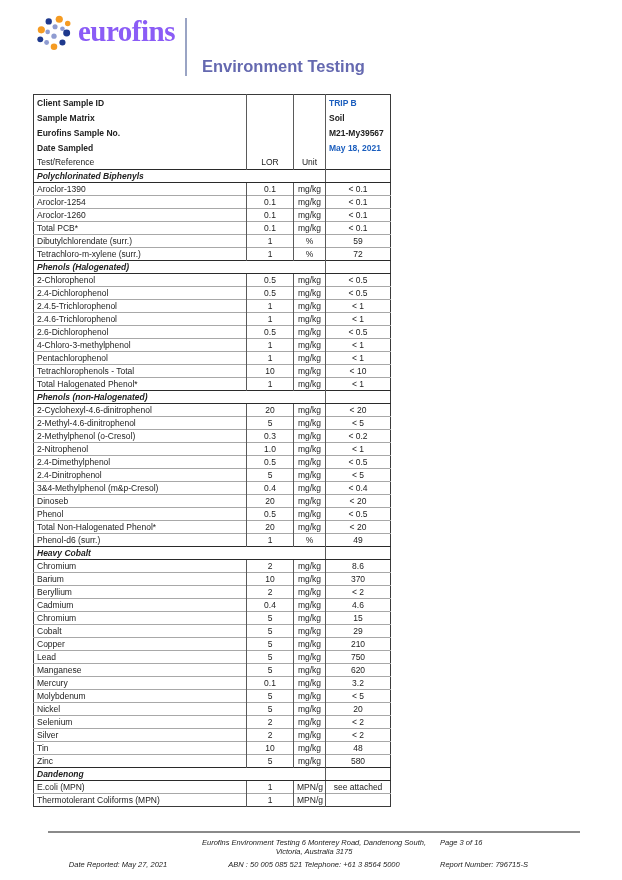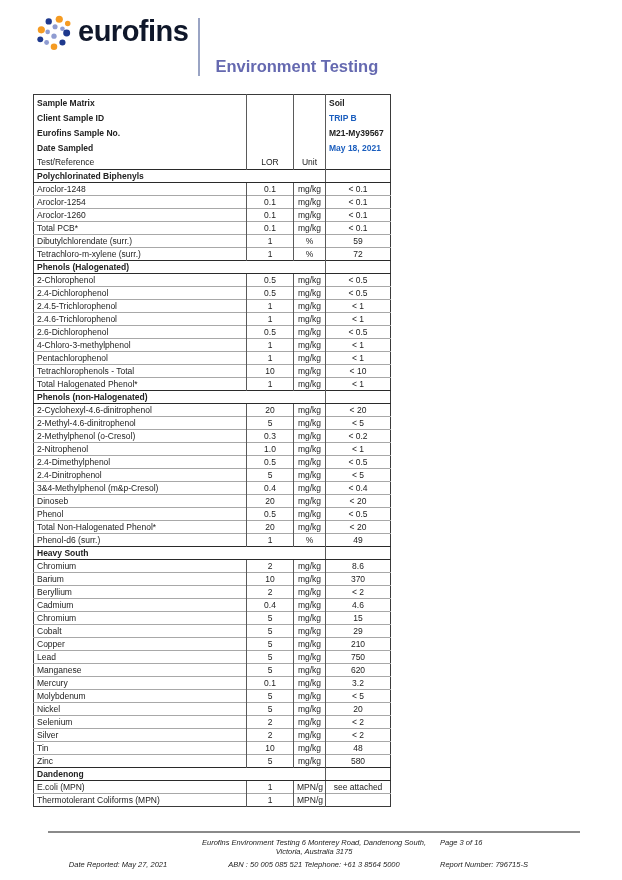--- a/index.html
+++ b/index.html
@@ -18,24 +18,25 @@
     top: 12px;
     left: 36px;
     display: flex;
     align-items: flex-start;
     height: 66px;
   }
   .logo-svg { width: 36px; height: 38px; margin-top: 2px; }
   .brand-name {
     font-size: 29px;
     font-weight: bold;
-    color: #0f172a;
+    color: #8b5cf6;
     letter-spacing: -0.5px;
     line-height: 38px;
     margin-left: 6px;
+    font-family: Liberation Serif, serif;
   }
   .brand-sep {
     width: 2px;
     height: 58px;
     background: #9aa4c4;
     margin-left: 10px;
     margin-top: 6px;
   }
   .brand-division {
     align-self: flex-end;
@@ -71,20 +72,21 @@
   .info-row .highlight { color: #1b5ebe; }
 
   .testref-row td { height: 14px; color: #333; }
   .testref-row .center { text-align: center; }
 
   .section-row td {
     height: 12px;
     font-weight: bold;
     border-top: 1.6px solid #2a2a2a;
     border-bottom: 1.6px solid #2a2a2a;
+    font-style: italic;
   }
   .data-row td { height: 12px; border-top: 1px solid #a8a8a8; }
   .data-row .center { text-align: center; }
   .name-cell { text-align: left; }
 
   
   .footer-rule {
     position: absolute;
     left: 48px;
     top: 831px;
@@ -139,30 +141,30 @@
 
   <table class="results">
     <colgroup>
       <col style="width:213px">
       <col style="width:47px">
       <col style="width:32px">
       <col style="width:65px">
     </colgroup>
     <tbody>
         <tr class="info-row">
+          <td class="info-label">Client Sample ID</td>
+          <td></td>
+          <td></td>
+          <td class="info-value highlight">TRIP B</td>
+        </tr>
+        <tr class="info-row">
           <td class="info-label">Sample Matrix</td>
           <td></td>
           <td></td>
           <td class="info-value">Soil</td>
-        </tr>
-        <tr class="info-row">
-          <td class="info-label">Client Sample ID</td>
-          <td></td>
-          <td></td>
-          <td class="info-value highlight">TRIP B</td>
         </tr>
         <tr class="info-row">
           <td class="info-label">Eurofins Sample No.</td>
           <td></td>
           <td></td>
           <td class="info-value">M21-My39567</td>
         </tr>
         <tr class="info-row">
           <td class="info-label">Date Sampled</td>
           <td></td>
@@ -173,21 +175,21 @@
           <td>Test/Reference</td>
           <td class="center">LOR</td>
           <td class="center">Unit</td>
           <td></td>
         </tr>
         <tr class="section-row">
           <td class="section-title" colspan="3">Polychlorinated Biphenyls</td>
           <td></td>
         </tr>
         <tr class="data-row">
-          <td class="name-cell">Aroclor-1248</td>
+          <td class="name-cell">Aroclor-1390</td>
           <td class="center">0.1</td>
           <td class="center">mg/kg</td>
           <td class="center">&lt; 0.1</td>
         </tr>
         <tr class="data-row">
           <td class="name-cell">Aroclor-1254</td>
           <td class="center">0.1</td>
           <td class="center">mg/kg</td>
           <td class="center">&lt; 0.1</td>
         </tr>
@@ -337,21 +339,21 @@
           <td class="center">mg/kg</td>
           <td class="center">&lt; 20</td>
         </tr>
         <tr class="data-row">
           <td class="name-cell">Phenol-d6 (surr.)</td>
           <td class="center">1</td>
           <td class="center">%</td>
           <td class="center">49</td>
         </tr>
         <tr class="section-row">
-          <td class="section-title" colspan="3">Heavy South</td>
+          <td class="section-title" colspan="3">Heavy Cobalt</td>
           <td></td>
         </tr>
         <tr class="data-row">
           <td class="name-cell">Chromium</td>
           <td class="center">2</td>
           <td class="center">mg/kg</td>
           <td class="center">8.6</td>
         </tr>
         <tr class="data-row">
           <td class="name-cell">Barium</td>

